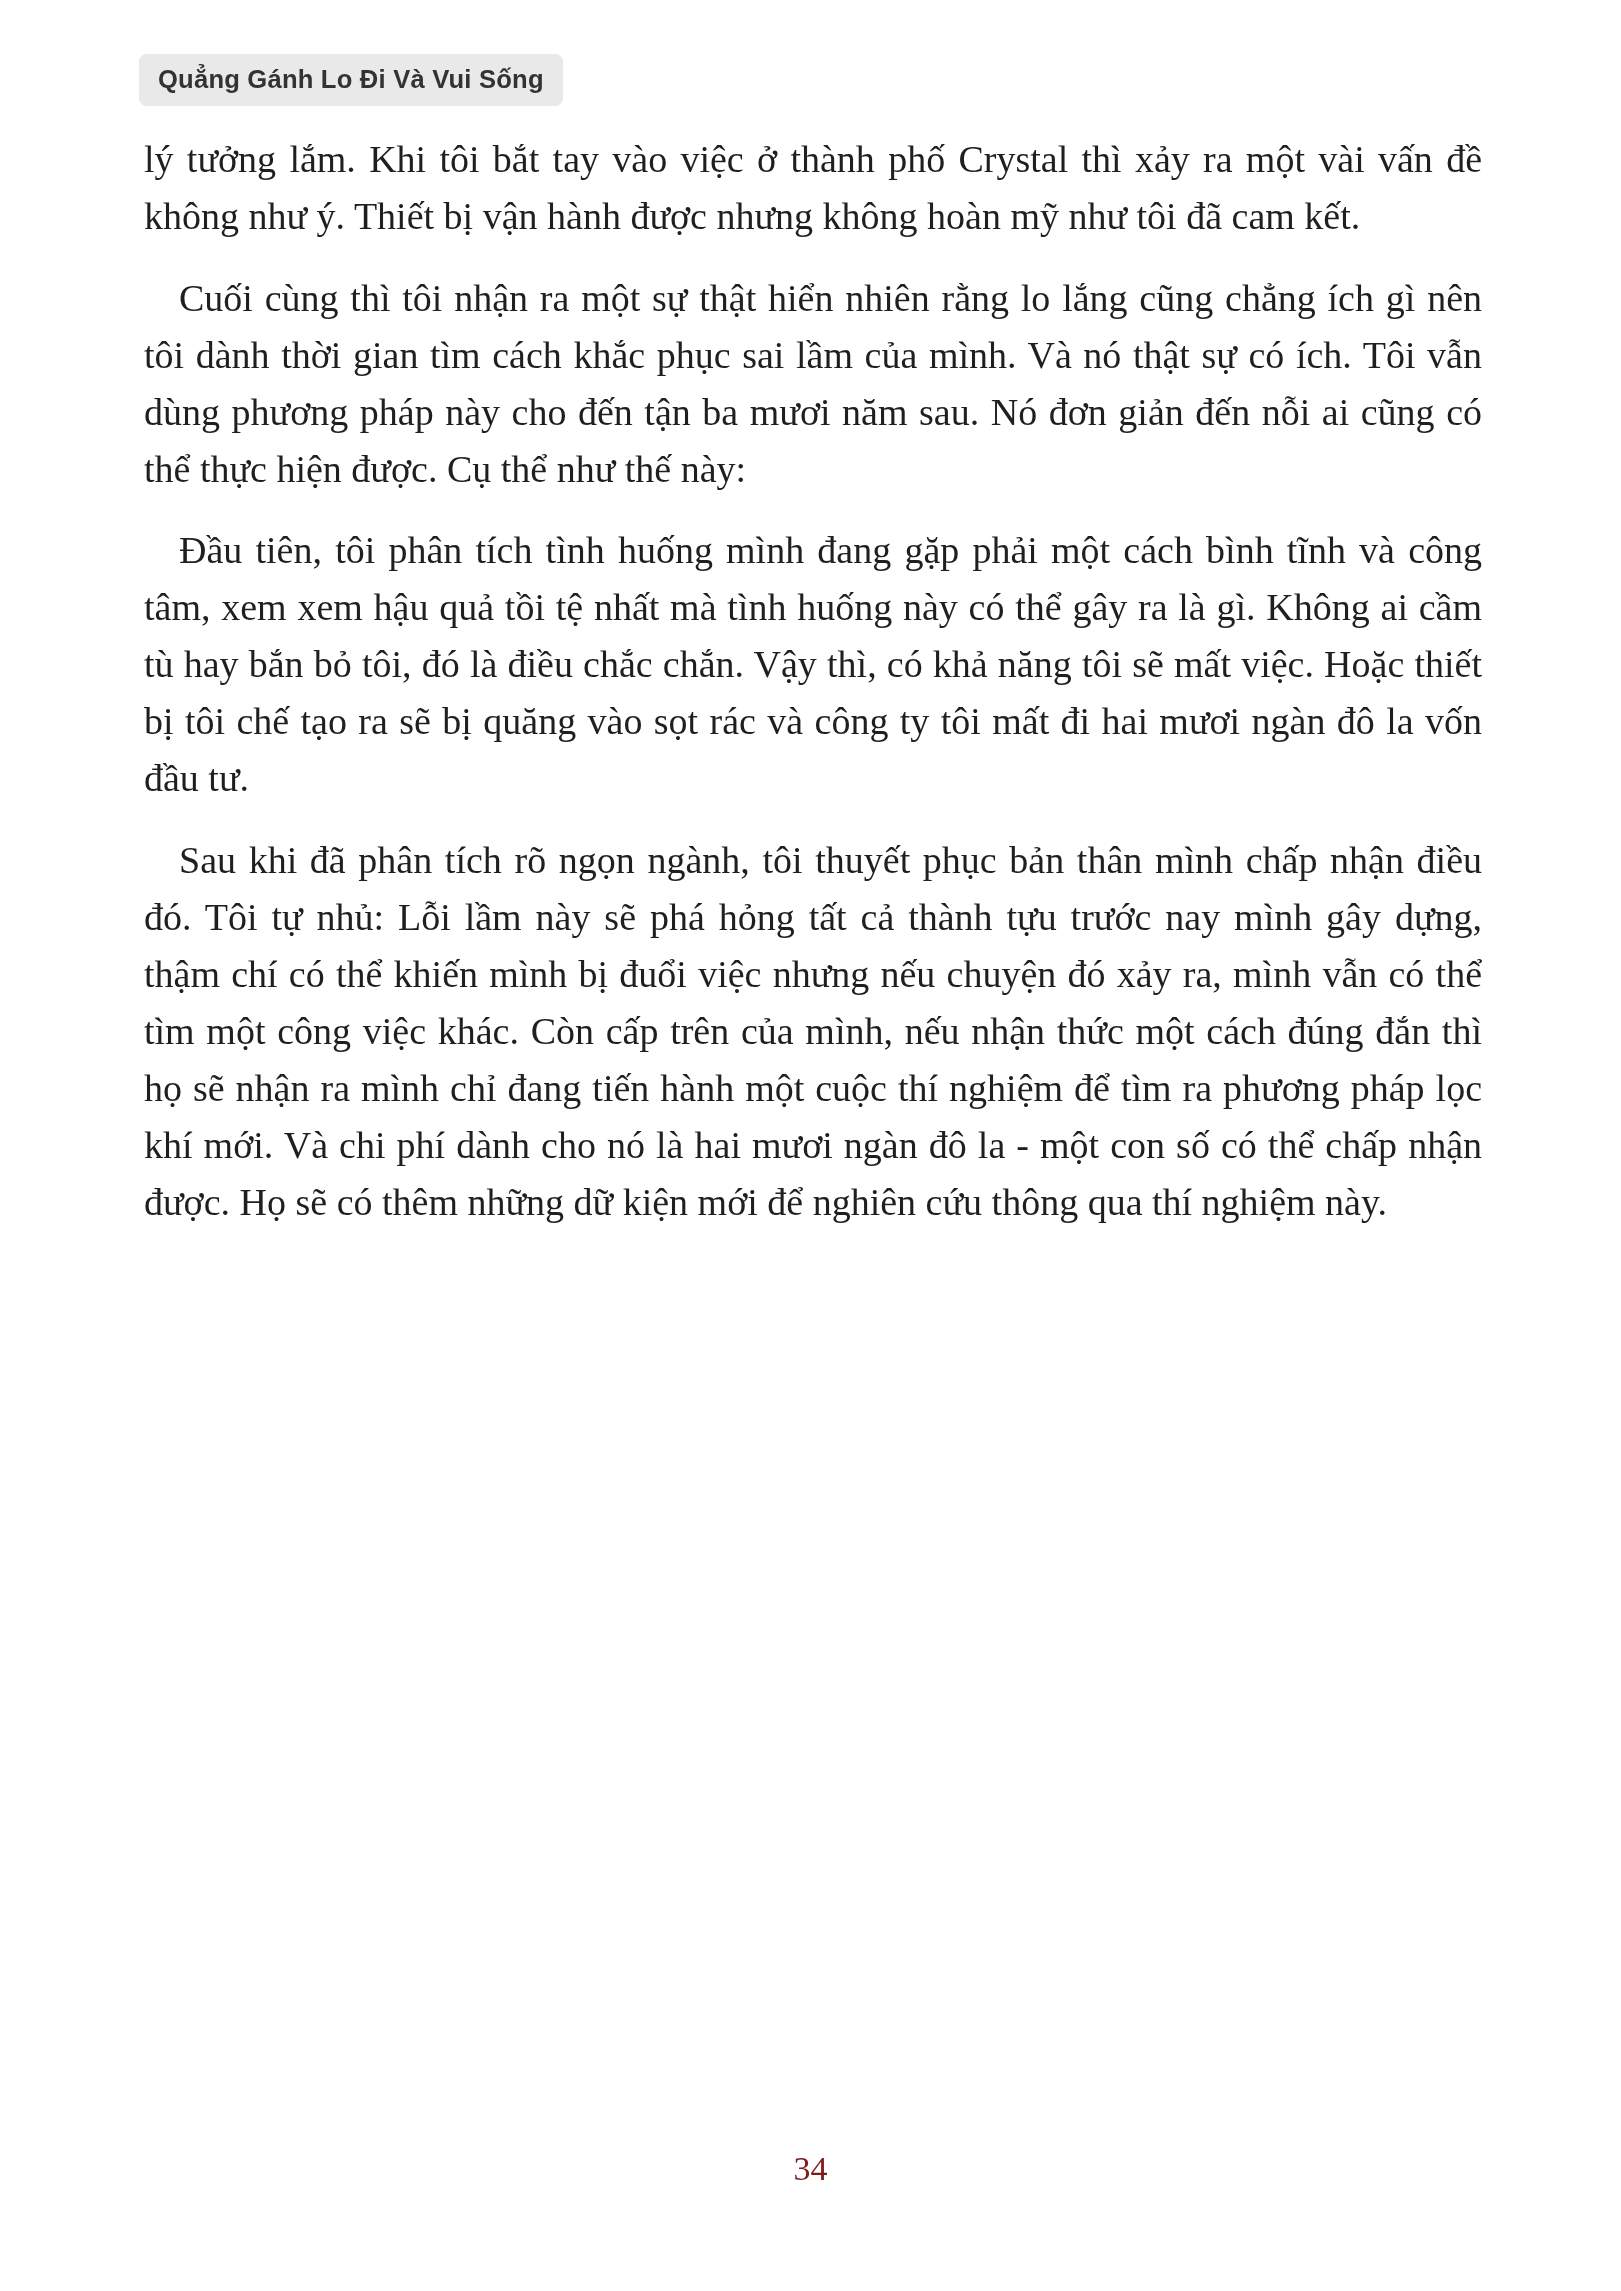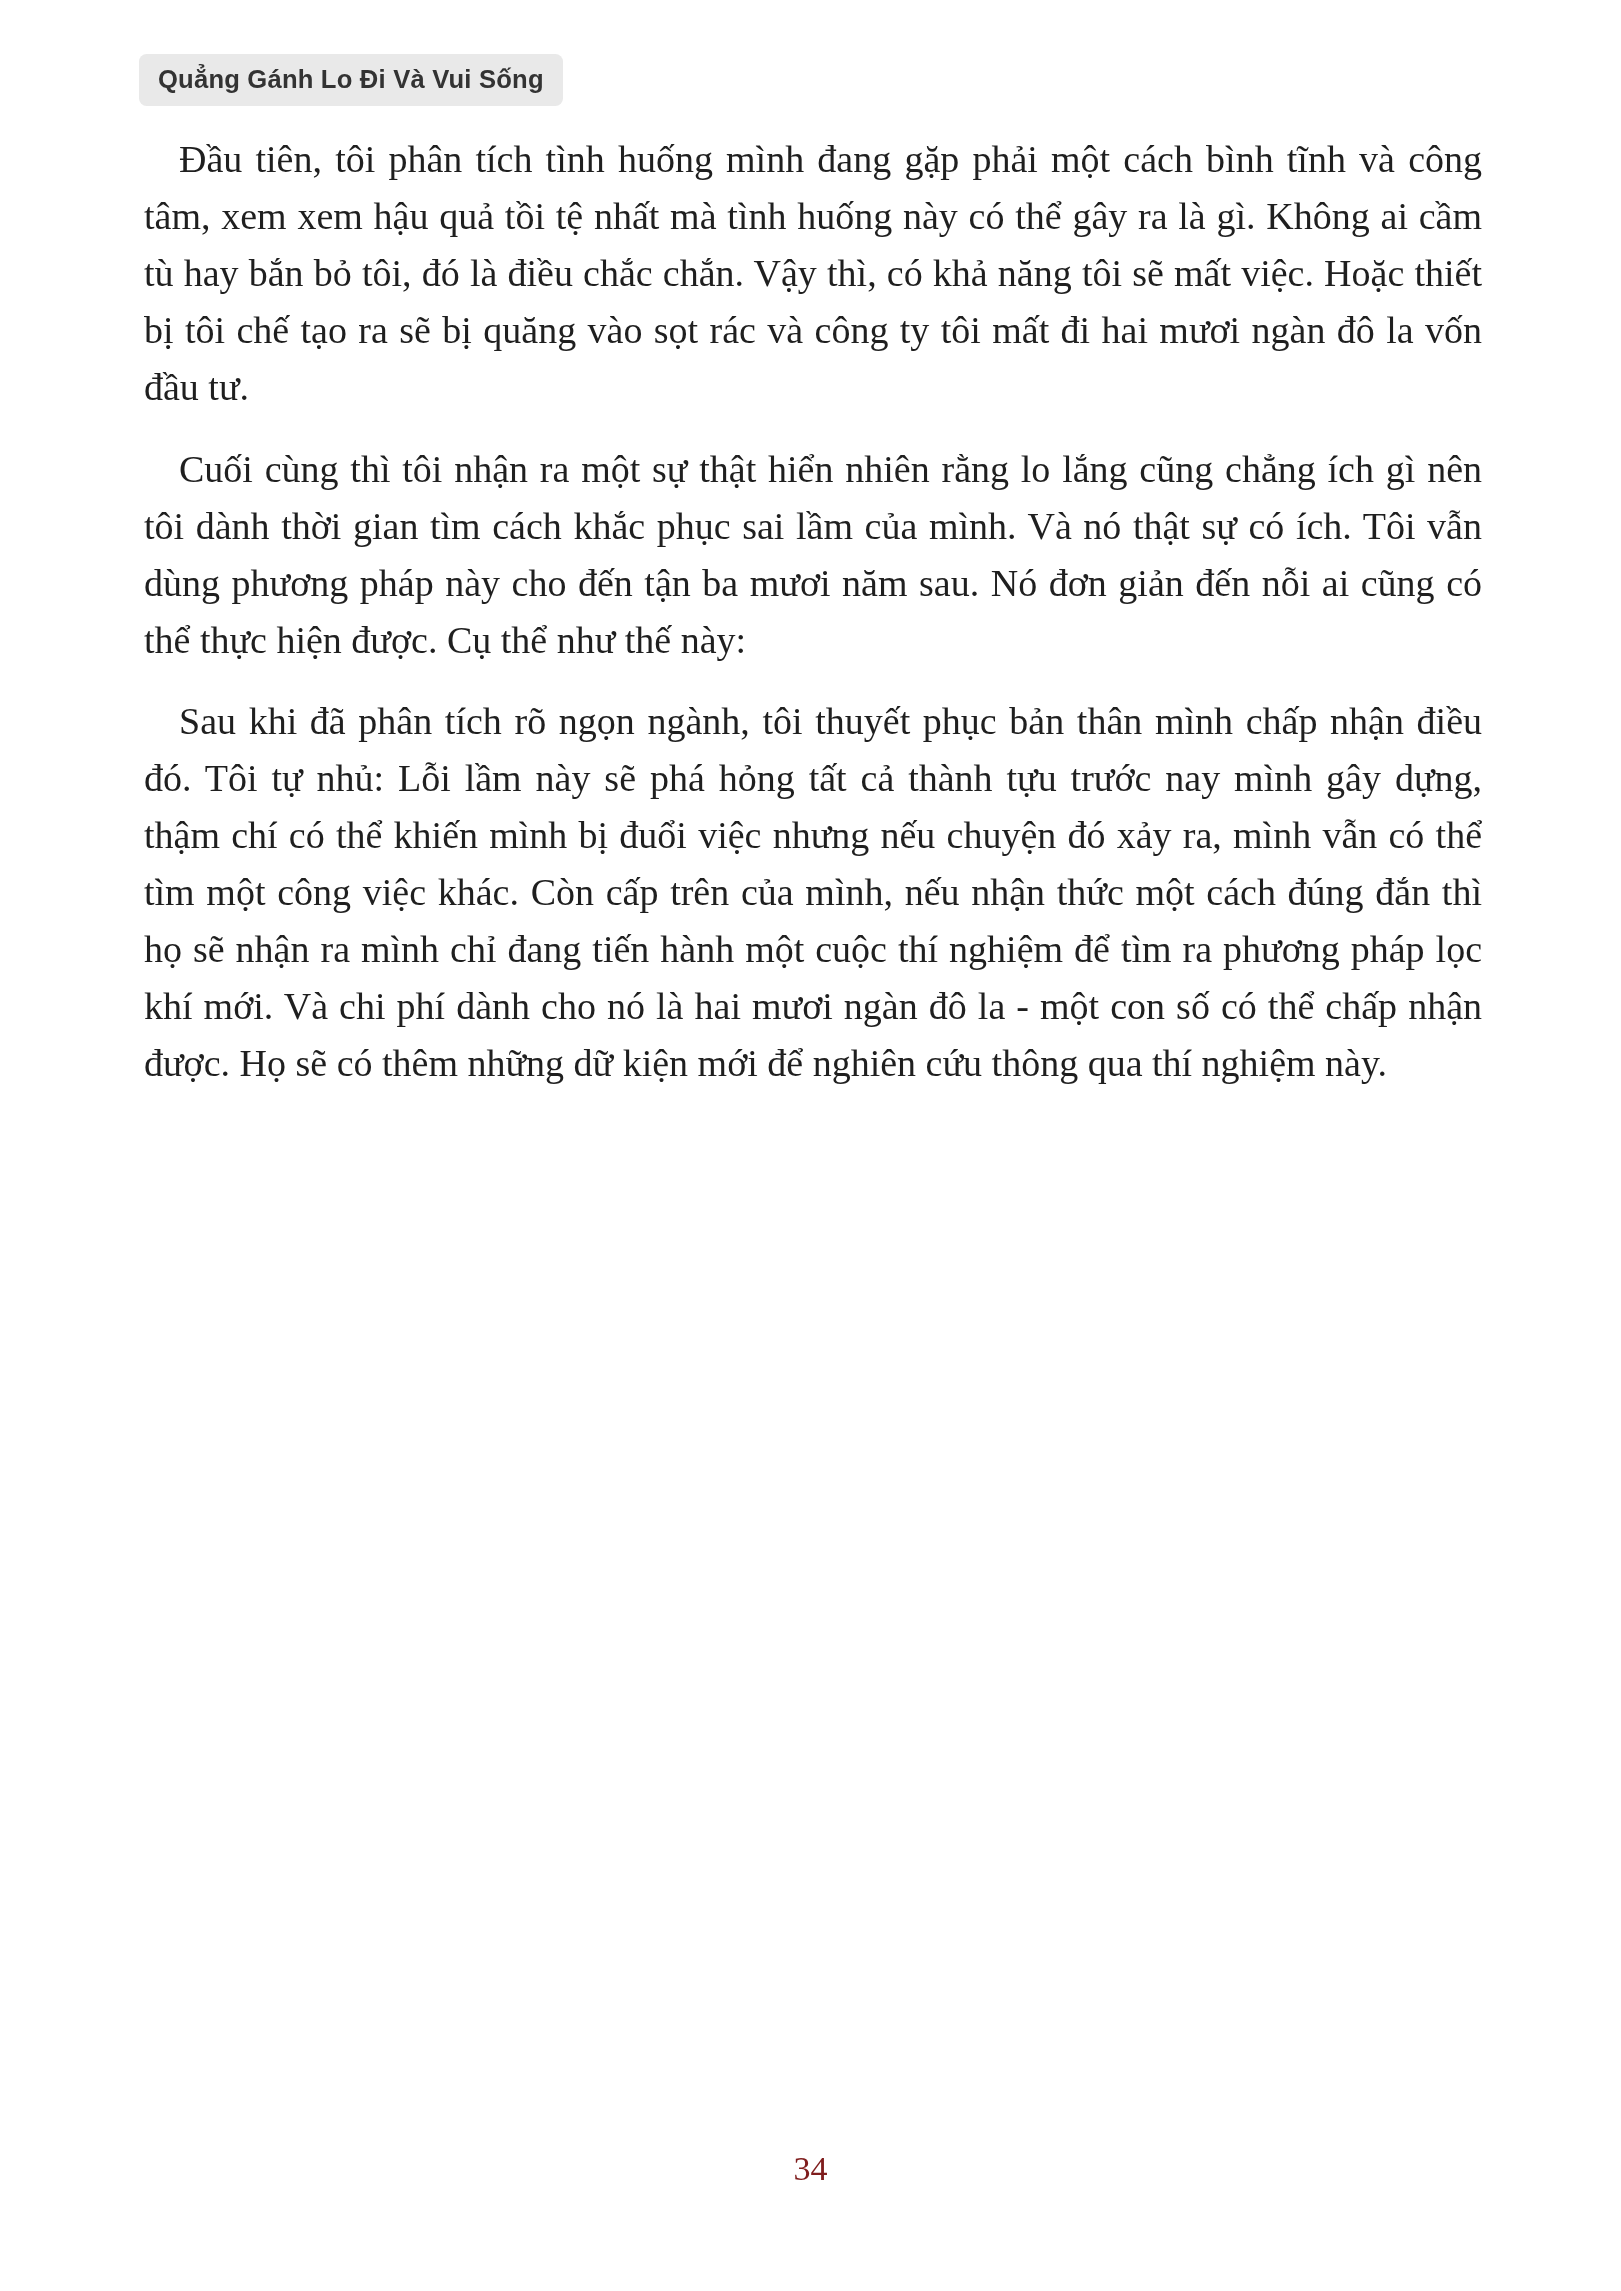--- a/index.html
+++ b/index.html
@@ -61,21 +61,22 @@
 </head>
 <body>
 
 <div class="page">
 
   <div class="header-box">
     <span>Quẳng Gánh Lo Đi Và Vui Sống</span>
   </div>
 
   <div class="body-text">
+    <p class="no-indent">lý tưởng lắm. Khi tôi bắt tay vào việc ở thành phố Crystal thì xảy ra một vài vấn đề không như ý. Thiết bị vận hành được nhưng không hoàn mỹ như tôi đã cam kết.</p>
+    <p>Cuối cùng thì tôi nhận ra một sự thật hiển nhiên rằng lo lắng cũng chẳng ích gì nên tôi dành thời gian tìm cách khắc phục sai lầm của mình. Và nó thật sự có ích. Tôi vẫn dùng phương pháp này cho đến tận ba mươi năm sau. Nó đơn giản đến nỗi ai cũng có thể thực hiện được. Cụ thể như thế này:</p>
     <p>Đầu tiên, tôi phân tích tình huống mình đang gặp phải một cách bình tĩnh và công tâm, xem xem hậu quả tồi tệ nhất mà tình huống này có thể gây ra là gì. Không ai cầm tù hay bắn bỏ tôi, đó là điều chắc chắn. Vậy thì, có khả năng tôi sẽ mất việc. Hoặc thiết bị tôi chế tạo ra sẽ bị quăng vào sọt rác và công ty tôi mất đi hai mươi ngàn đô la vốn đầu tư.</p>
-    <p>Cuối cùng thì tôi nhận ra một sự thật hiển nhiên rằng lo lắng cũng chẳng ích gì nên tôi dành thời gian tìm cách khắc phục sai lầm của mình. Và nó thật sự có ích. Tôi vẫn dùng phương pháp này cho đến tận ba mươi năm sau. Nó đơn giản đến nỗi ai cũng có thể thực hiện được. Cụ thể như thế này:</p>
     <p>Sau khi đã phân tích rõ ngọn ngành, tôi thuyết phục bản thân mình chấp nhận điều đó. Tôi tự nhủ: Lỗi lầm này sẽ phá hỏng tất cả thành tựu trước nay mình gây dựng, thậm chí có thể khiến mình bị đuổi việc nhưng nếu chuyện đó xảy ra, mình vẫn có thể tìm một công việc khác. Còn cấp trên của mình, nếu nhận thức một cách đúng đắn thì họ sẽ nhận ra mình chỉ đang tiến hành một cuộc thí nghiệm để tìm ra phương pháp lọc khí mới. Và chi phí dành cho nó là hai mươi ngàn đô la - một con số có thể chấp nhận được. Họ sẽ có thêm những dữ kiện mới để nghiên cứu thông qua thí nghiệm này.</p>
   </div>
 
   <div class="page-number">34</div>
 
 </div>
 
 
 </body></html>

